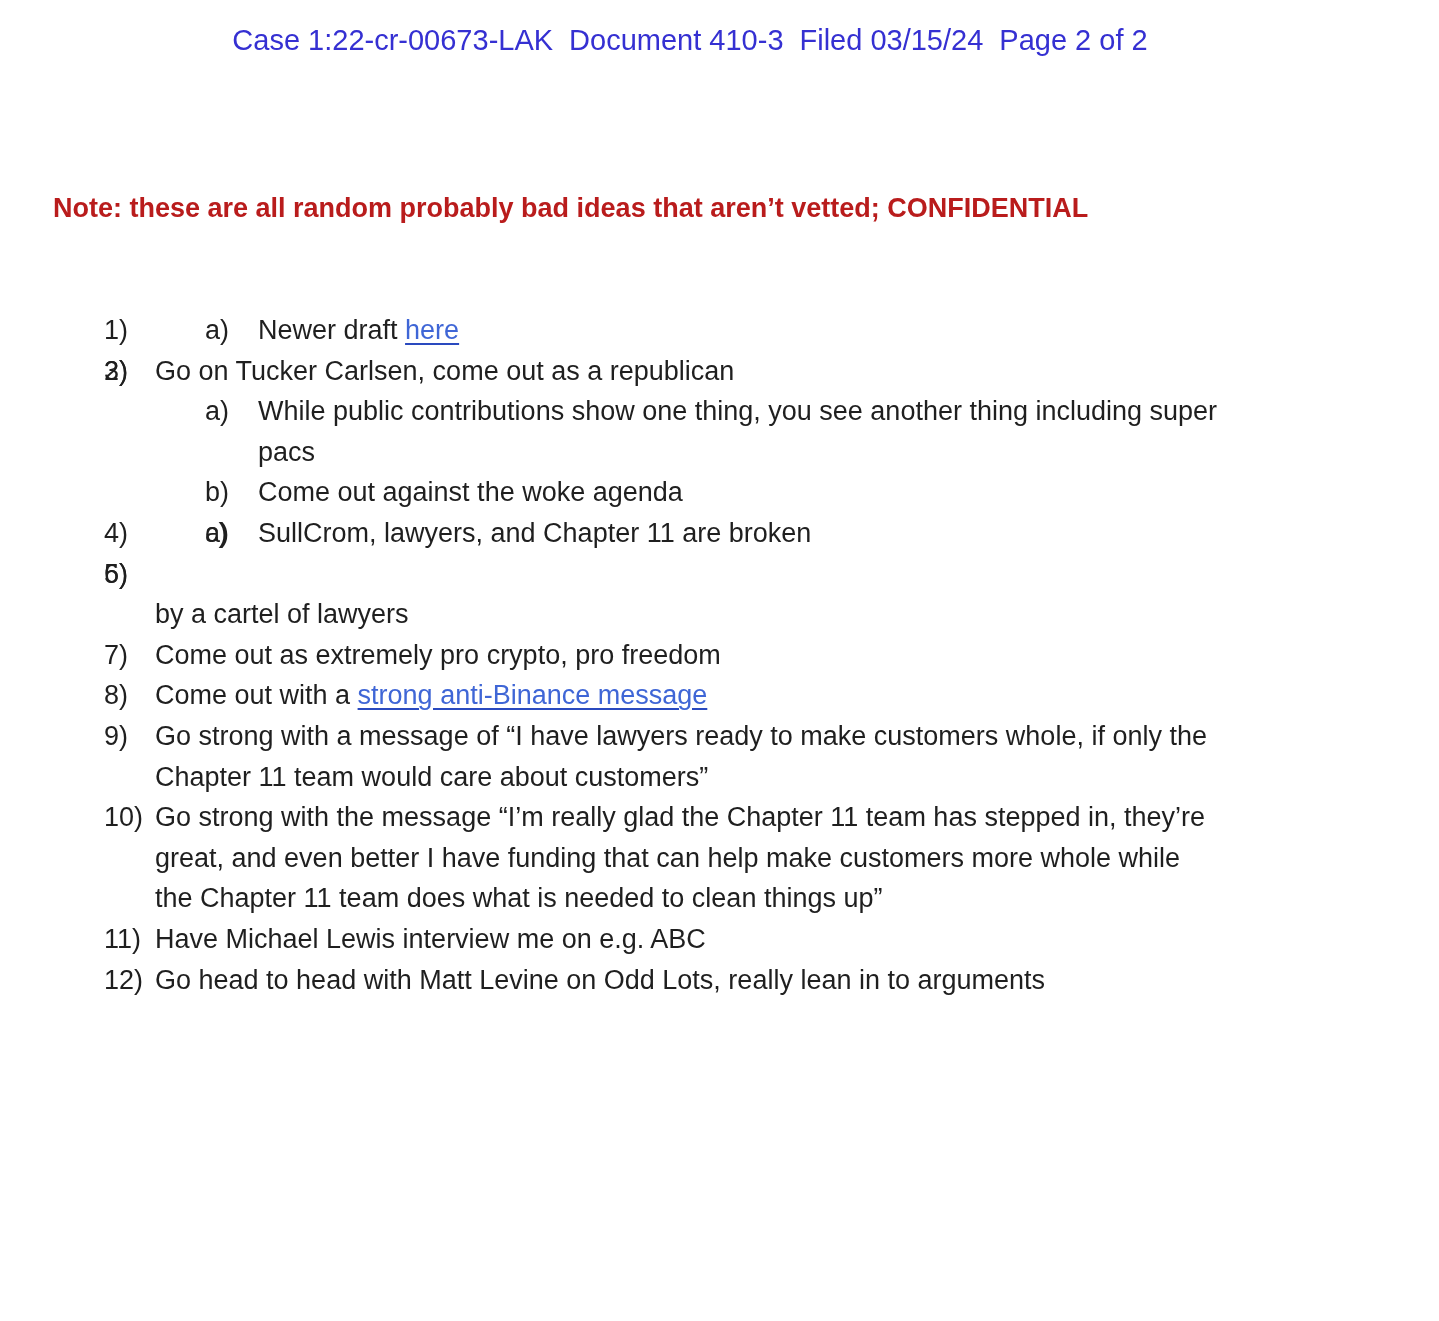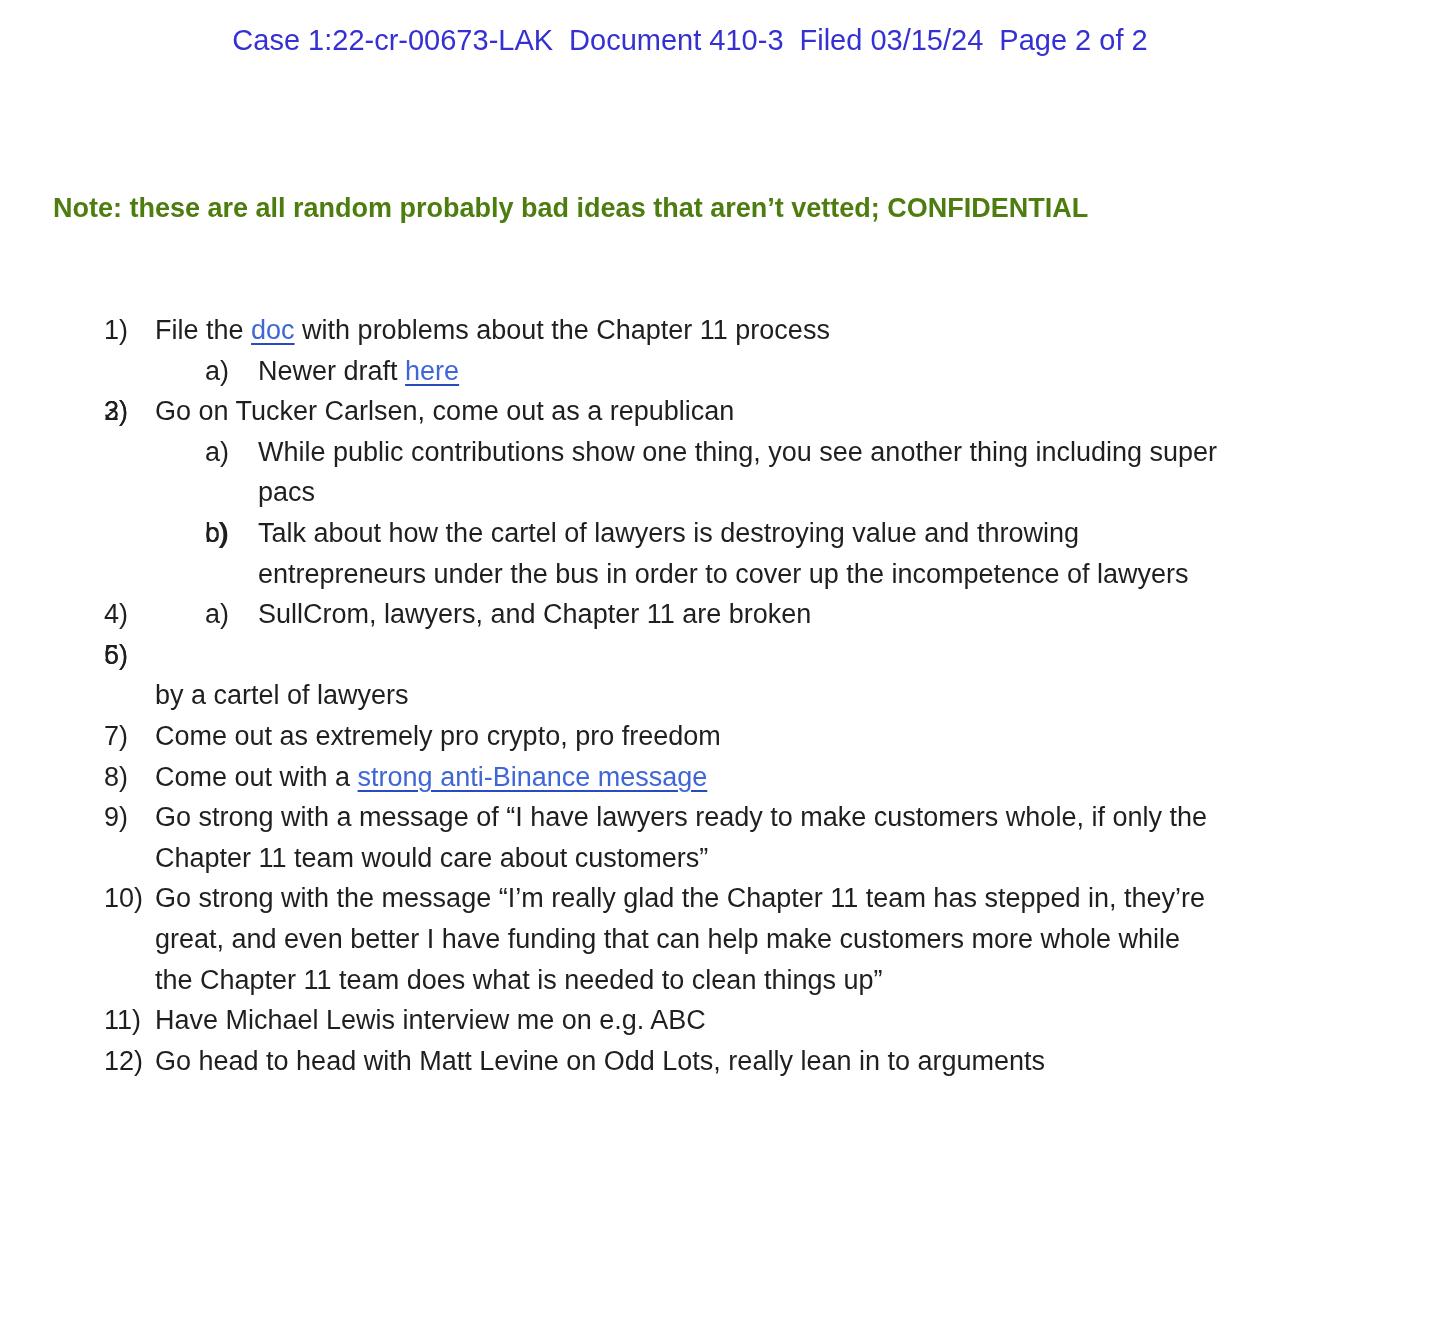--- a/index.html
+++ b/index.html
@@ -20,21 +20,21 @@
   .header{
     position:absolute;top:24px;left:0;width:1380px;
     text-align:center;
     font-size:29px;
     color:var(--header);
     white-space:nowrap;
   }
   .header span + span{margin-left:16px;}
   .note{
     position:absolute;top:193px;left:53px;
-    font-size:27px;font-weight:700;color:#4d7c0f;
+    font-size:27px;font-weight:700;color:#b91c1c;
     white-space:nowrap;
   }
   .list{
     position:absolute;top:310px;left:0;width:1439px;
     font-size:27px;line-height:40.6px;
   }
   .item{position:relative;}
   .item.l1{padding-left:155px;}
   .item.l1 > .marker{position:absolute;left:104px;top:0;}
   .item.l2{padding-left:258px;}
@@ -51,27 +51,27 @@
 </head>
 <body>
 
 <div class="header">
   <span>Case 1:22-cr-00673-LAK</span><span>Document 410-3</span><span>Filed 03/15/24</span><span>Page 2 of 2</span>
 </div>
 
 <div class="note">Note: these are all random probably bad ideas that aren’t vetted; CONFIDENTIAL</div>
 
 <div class="list">
-    <div class="item l1"><span class="marker">1)</span><span><span>File the </span><a class="doclink" href="#">doc</a><span> with problems about the Chapter 11 process</span></span></div>
+    <div class="item l1"><span class="marker">1)</span></div>
     <div class="item l2"><span class="marker">a)</span><span><span>Newer draft </span><a class="doclink" href="#">here</a></span></div>
     <div class="item l1"><span class="marker">2)</span></div>
     <div class="item l1"><span class="marker">3)</span><span><span>Go on Tucker Carlsen, come out as a republican</span></span></div>
     <div class="item l2"><span class="marker">a)</span><span><span>While public contributions show one thing, you see another thing including super</span><br><span>pacs</span></span></div>
-    <div class="item l2"><span class="marker">b)</span></div>
-    <div class="item l2"><span class="marker">c)</span><span><span>Talk about how the cartel of lawyers is destroying value and throwing</span><br><span>entrepreneurs under the bus in order to cover up the incompetence of lawyers</span></span></div>
+    <div class="item l2"><span class="marker">b)</span><span><span>Come out against the woke agenda</span></span></div>
+    <div class="item l2"><span class="marker">c)</span></div>
     <div class="item l1"><span class="marker">4)</span></div>
     <div class="item l2"><span class="marker">a)</span><span><span>SullCrom, lawyers, and Chapter 11 are broken</span></span></div>
     <div class="item l1"><span class="marker">5)</span></div>
     <div class="item l1"><span class="marker">6)</span><span><br><span>by a cartel of lawyers</span></span></div>
     <div class="item l1"><span class="marker">7)</span><span><span>Come out as extremely pro crypto, pro freedom</span></span></div>
     <div class="item l1"><span class="marker">8)</span><span><span>Come out with a </span><a class="doclink" href="#">strong anti-Binance message</a></span></div>
     <div class="item l1"><span class="marker">9)</span><span><span>Go strong with a message of “I have lawyers ready to make customers whole, if only the</span><br><span>Chapter 11 team would care about customers”</span></span></div>
     <div class="item l1"><span class="marker">10)</span><span><span>Go strong with the message “I’m really glad the Chapter 11 team has stepped in, they’re</span><br><span>great, and even better I have funding that can help make customers more whole while</span><br><span>the Chapter 11 team does what is needed to clean things up”</span></span></div>
     <div class="item l1"><span class="marker">11)</span><span><span>Have Michael Lewis interview me on e.g. ABC</span></span></div>
     <div class="item l1"><span class="marker">12)</span><span><span>Go head to head with Matt Levine on Odd Lots, really lean in to arguments</span></span></div>

